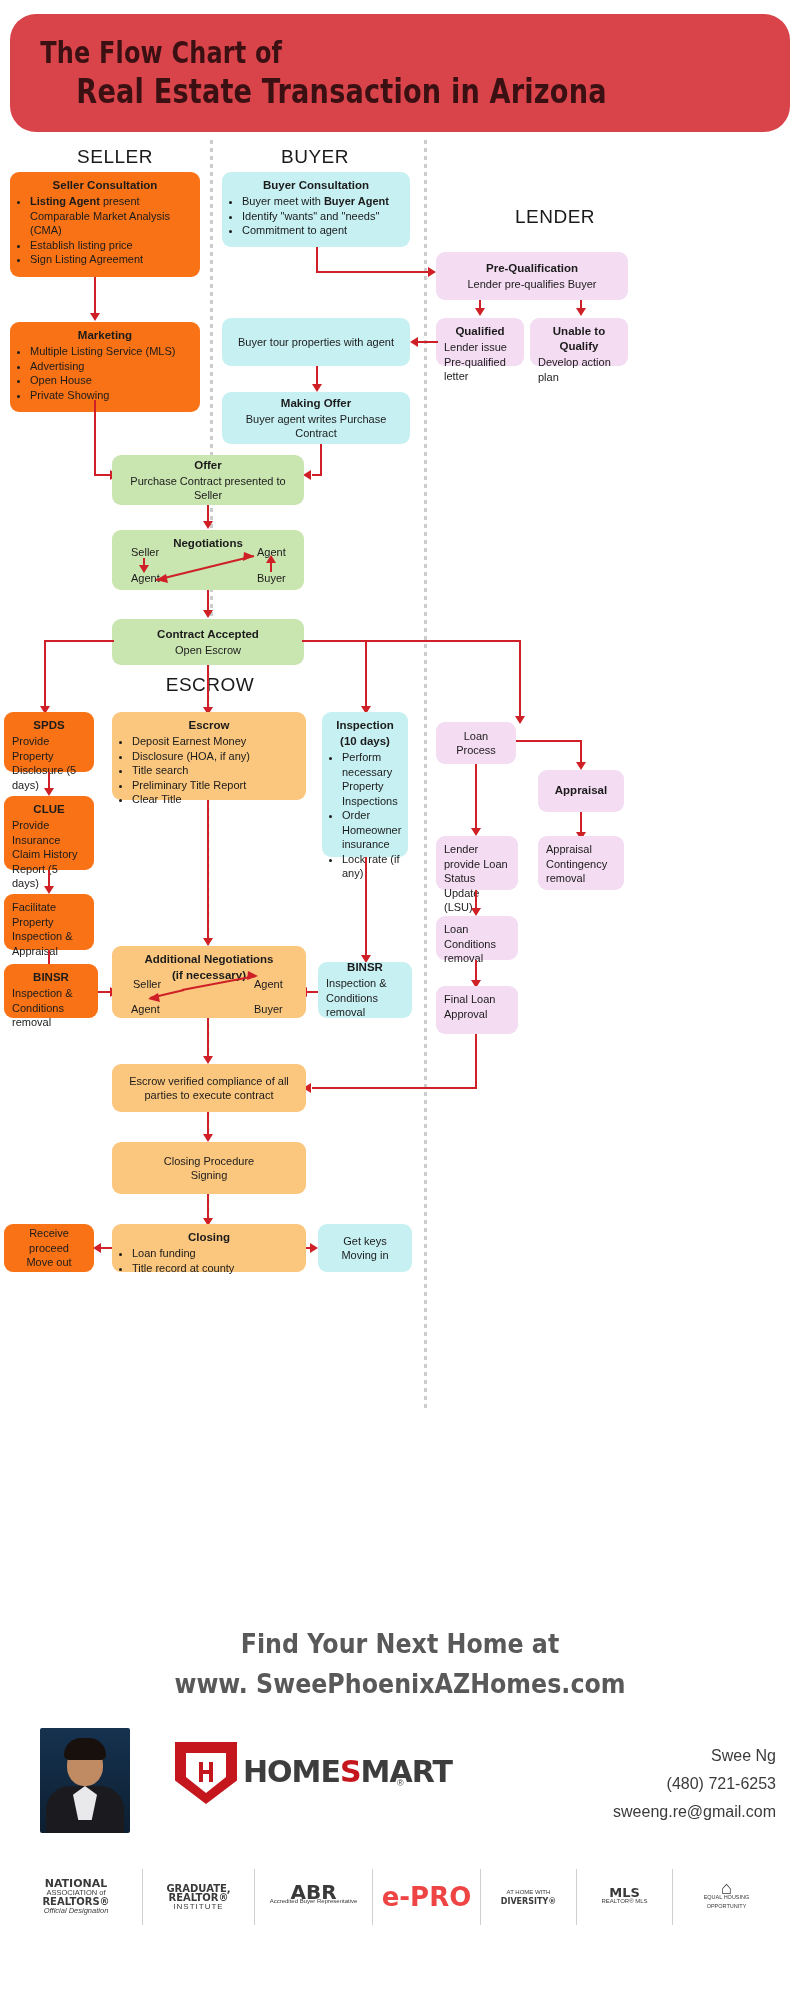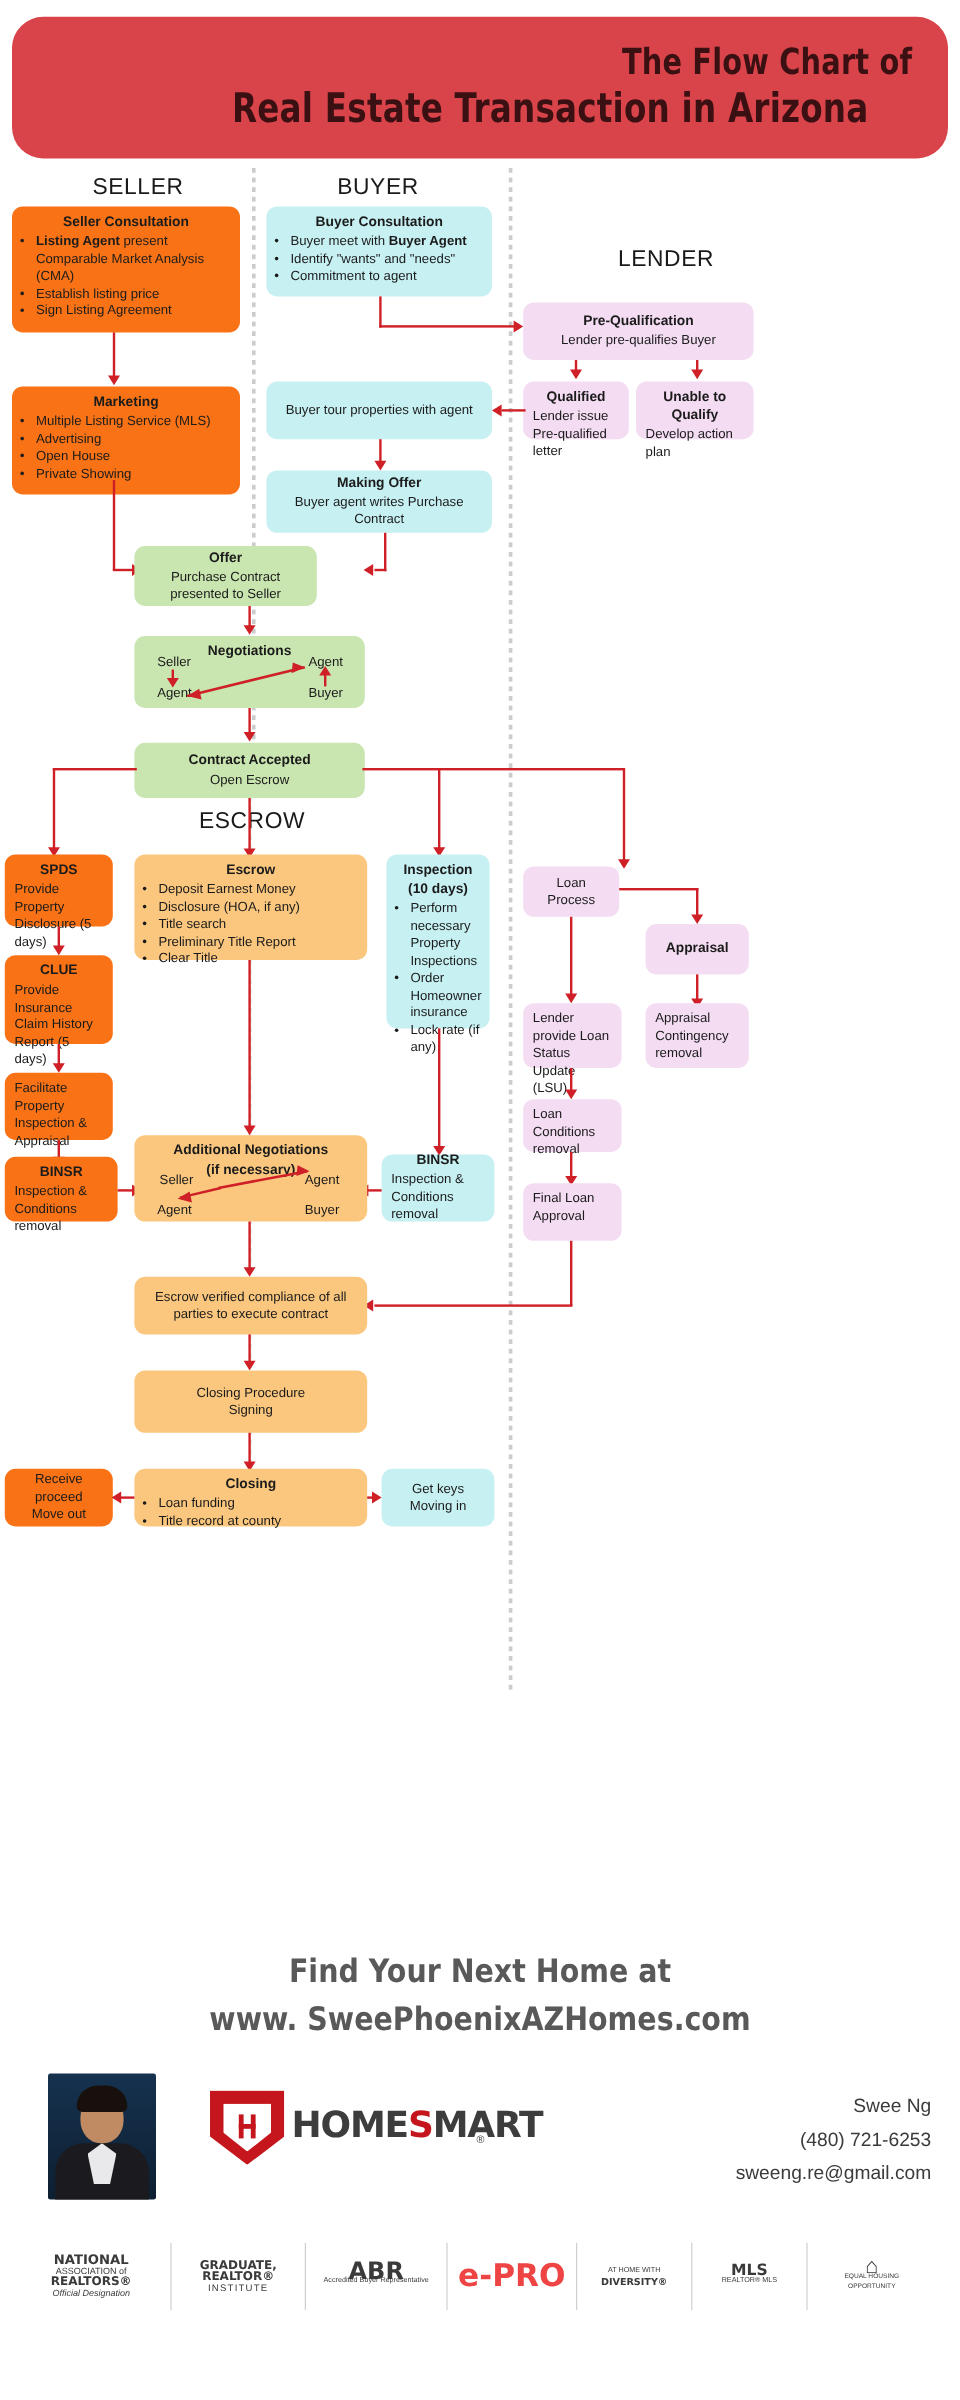--- a/index.html
+++ b/index.html
@@ -9,21 +9,21 @@
     font-family: "Liberation Sans", sans-serif;
     position: relative;
     overflow: hidden;
   }
   #stage { position: relative; width: 800px; height: 2000px; }
 
   
   .header-band {
     position: absolute; left: 10px; top: 14px; width: 780px; height: 118px;
     background: #d9444a; border-radius: 26px;
-    display: flex; flex-direction: column; align-items: flex-end; justify-content: center;
+    display: flex; flex-direction: column; align-items: flex-start; justify-content: center;
   }
   .header-line {
     font-family: "DejaVu Sans", sans-serif;
     font-weight: bold; color: #3a1013; letter-spacing: .2px;
     transform: scaleX(.80); transform-origin: center;
     white-space: nowrap;
   }
   .hl1 { font-size: 30px; line-height: 36px; }
   .hl2 { font-size: 34px; line-height: 40px; }
 
@@ -213,21 +213,21 @@
   </div>
   <div class="node n-pink" style="left:530px; top:318px; width:98px; height:48px;">
     <span class="t">Unable to Qualify</span>
     <span class="left">Develop action</span>
     <span class="left">plan</span>
   </div>
 
   <div class="ln hl" style="left:418px; top:341px; width:20px;"></div>
   <div class="ar ar-l" style="left:410px; top:337px;"></div>
 
-  <div class="node n-lgreen" style="left:112px; top:455px; width:152px; height:50px; display:flex; flex-direction:column; align-items:center; justify-content:center;">
+  <div class="node n-lgreen" style="left:112px; top:455px; width:192px; height:50px; display:flex; flex-direction:column; align-items:center; justify-content:center;">
     <span class="t">Offer</span>
     <span class="sub">Purchase Contract presented to Seller</span>
   </div>
   <div class="ln vl" style="left:207px; top:505px; height:18px;"></div>
   <div class="ar ar-d" style="left:203px; top:521px;"></div>
 
   <div class="node n-lgreen" style="left:112px; top:530px; width:192px; height:60px;">
     <span class="t">Negotiations</span>
   </div>
   <div class="neg-word" style="left:131px; top:546px;">Seller</div>

